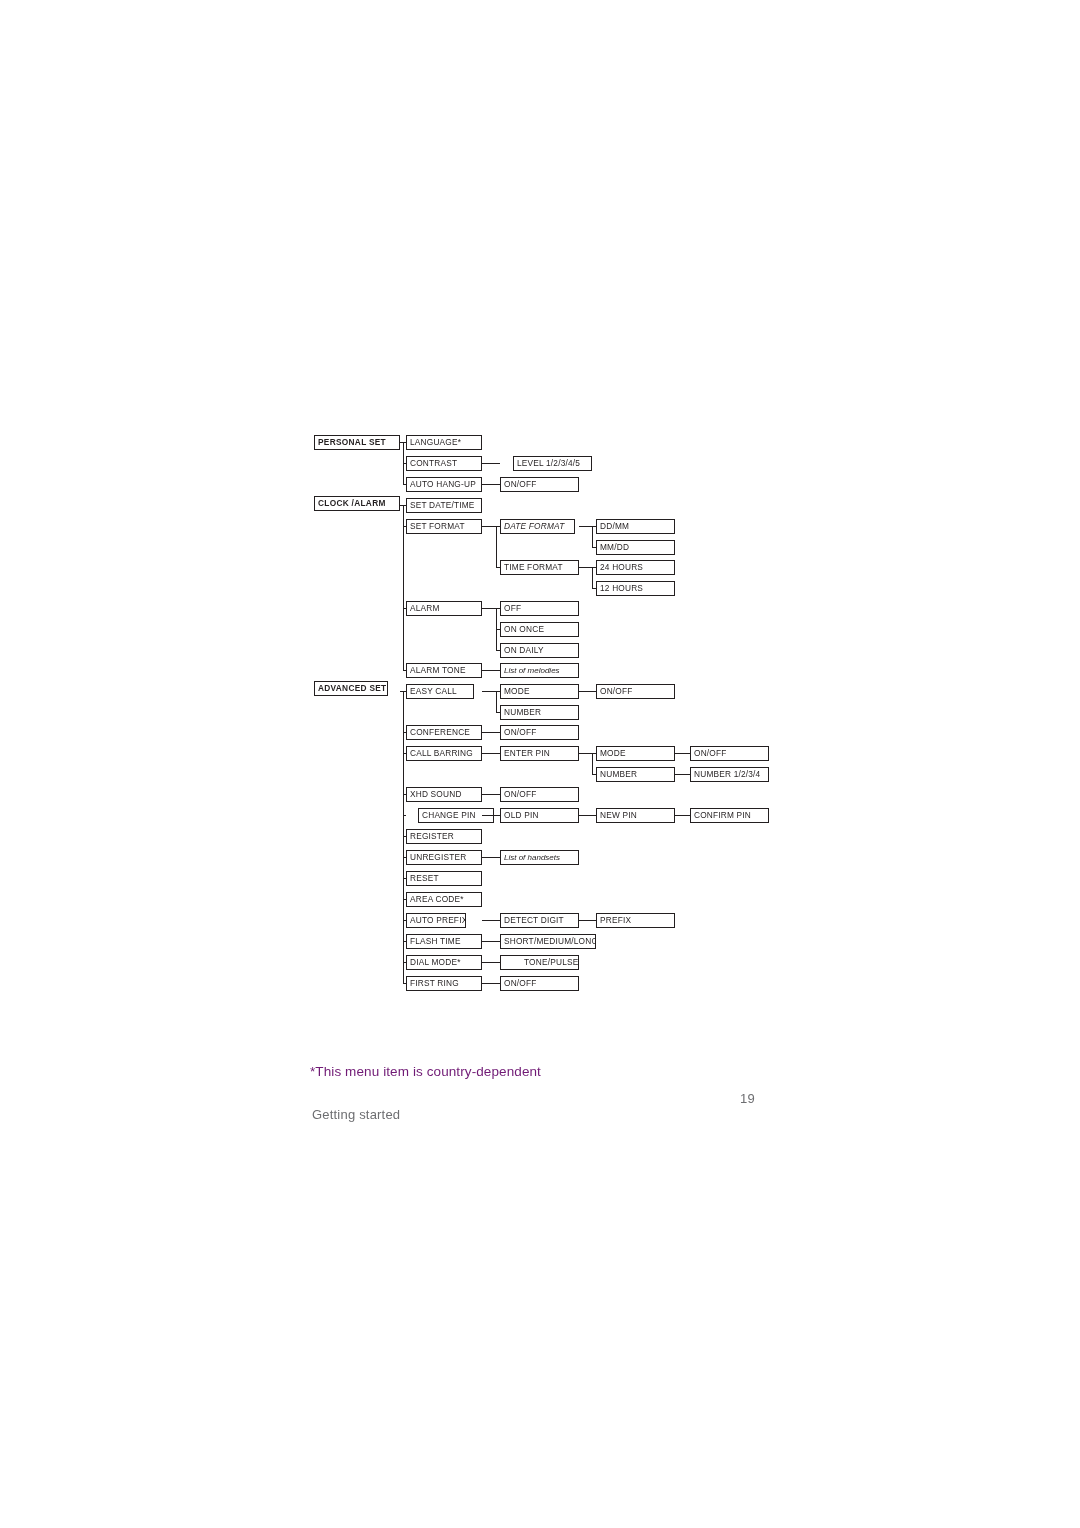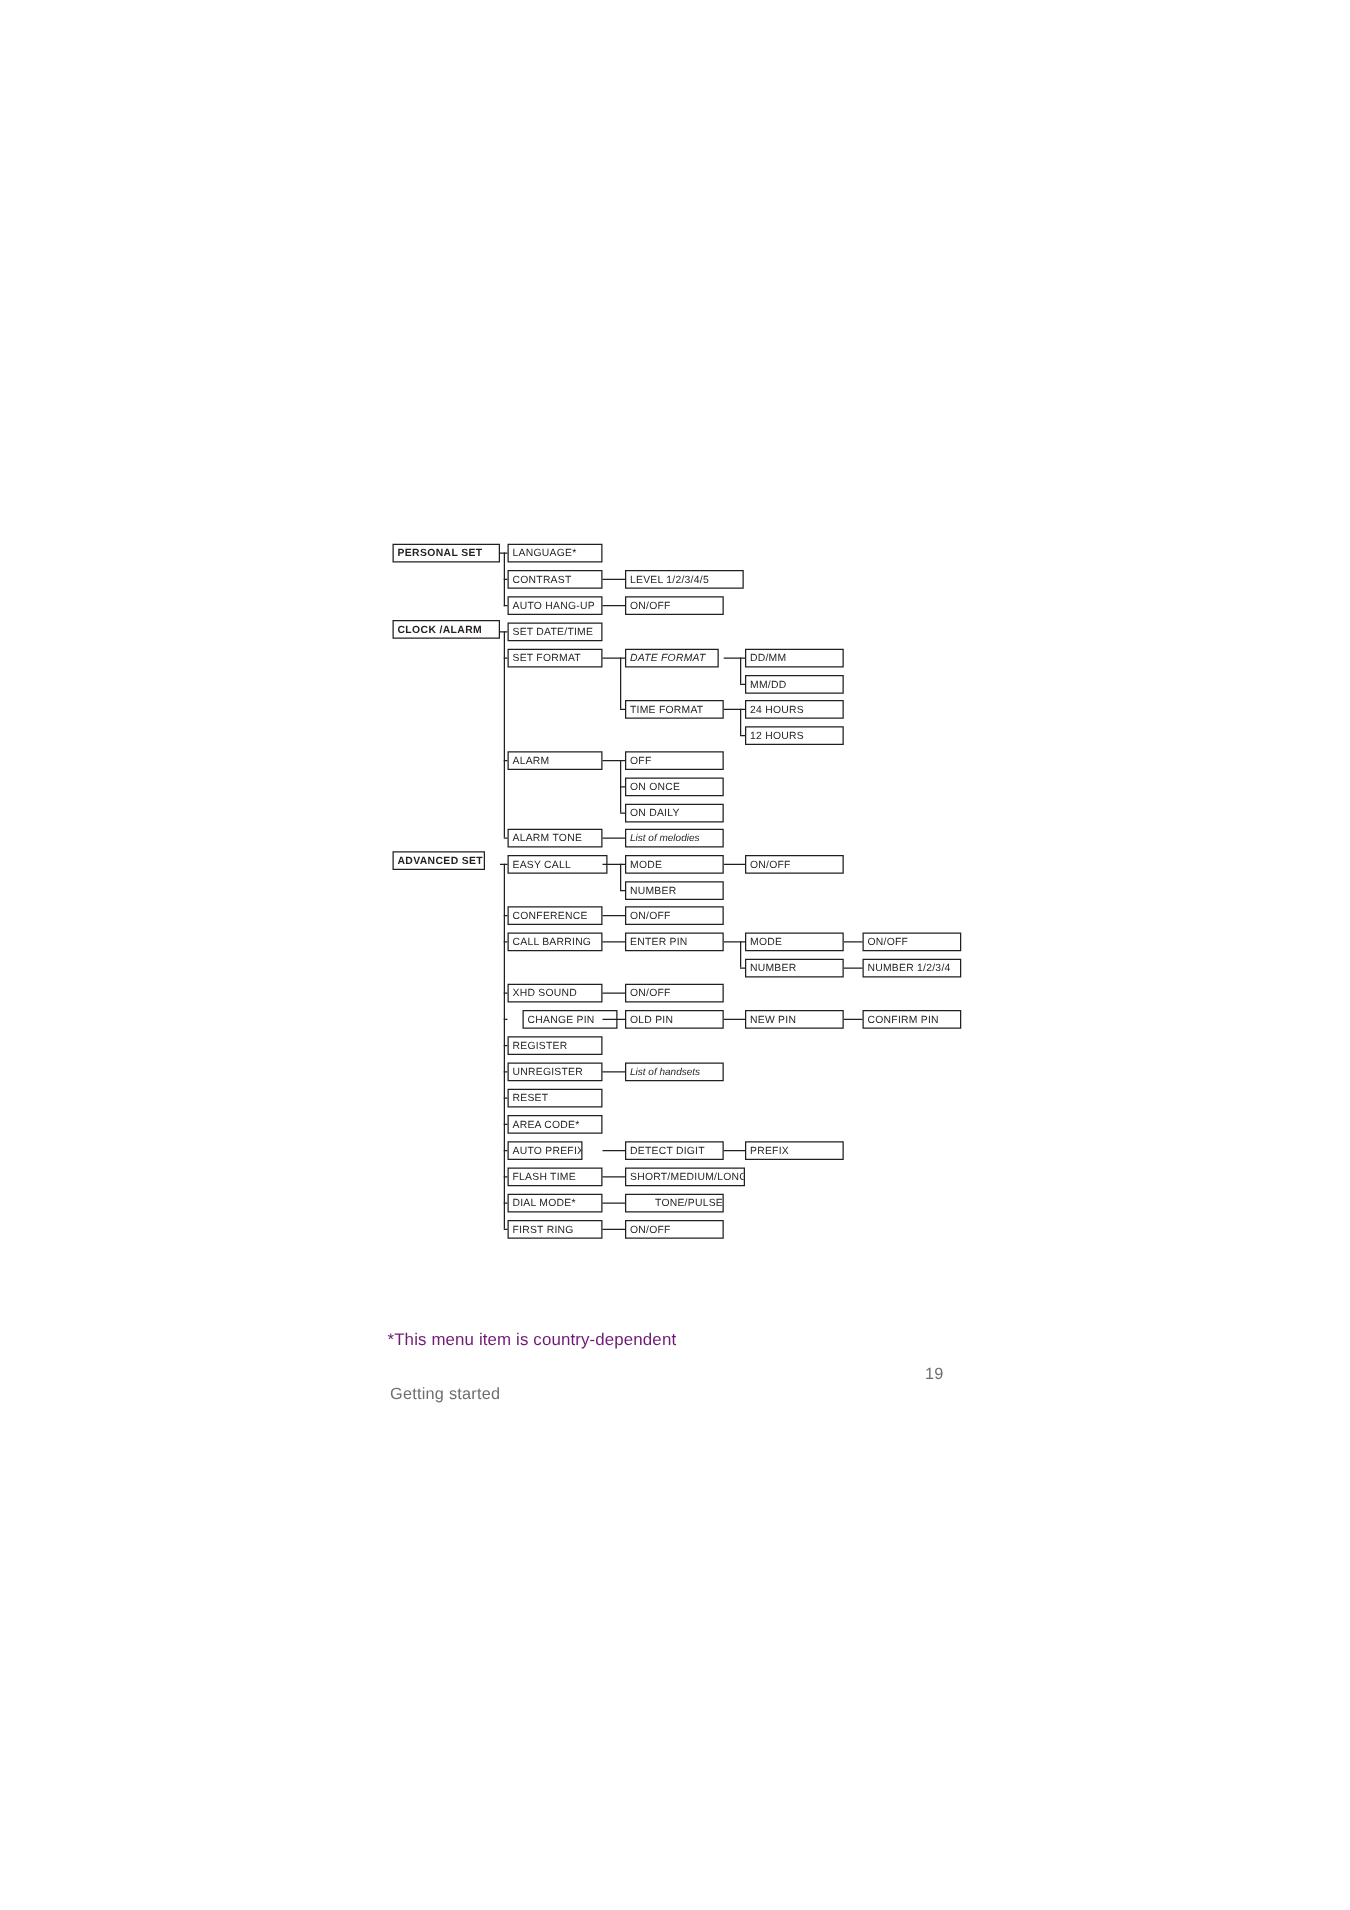--- a/index.html
+++ b/index.html
@@ -98,35 +98,35 @@
 
     <div class="box" style="left:96px; top:5px; width:76px;">LANGUAGE*</div>
     <div class="box" style="left:96px; top:26px; width:76px;">CONTRAST</div>
     <div class="box" style="left:96px; top:47px; width:76px;">AUTO HANG-UP</div>
 
     <div class="box" style="left:96px; top:68px; width:76px;">SET DATE/TIME</div>
     <div class="box" style="left:96px; top:89px; width:76px;">SET FORMAT</div>
     <div class="box" style="left:96px; top:171px; width:76px;">ALARM</div>
     <div class="box" style="left:96px; top:233px; width:76px;">ALARM TONE</div>
 
-    <div class="box" style="left:96px; top:254px; width:80px;">EASY CALL</div>
+    <div class="box" style="left:96px; top:254px; width:68px;">EASY CALL</div>
     <div class="box" style="left:96px; top:295px; width:76px;">CONFERENCE</div>
     <div class="box" style="left:96px; top:316px; width:76px;">CALL BARRING</div>
     <div class="box" style="left:96px; top:357px; width:76px;">XHD SOUND</div>
     <div class="box" style="left:108px; top:378px; width:76px;">CHANGE PIN</div>
     <div class="box" style="left:96px; top:399px; width:76px;">REGISTER</div>
     <div class="box" style="left:96px; top:420px; width:76px;">UNREGISTER</div>
     <div class="box" style="left:96px; top:441px; width:76px;">RESET</div>
     <div class="box" style="left:96px; top:462px; width:76px;">AREA CODE*</div>
     <div class="box" style="left:96px; top:483px; width:60px;">AUTO PREFIX</div>
     <div class="box" style="left:96px; top:504px; width:76px;">FLASH TIME</div>
     <div class="box" style="left:96px; top:525px; width:76px;">DIAL MODE*</div>
     <div class="box" style="left:96px; top:546px; width:76px;">FIRST RING</div>
 
-    <div class="box" style="left:190px; top:26px; width:95px;">LEVEL 1/2/3/4/5</div>
+    <div class="box" style="left:203px; top:26px; width:79px;">LEVEL 1/2/3/4/5</div>
     <div class="box" style="left:190px; top:47px; width:79px;">ON/OFF</div>
 
     <div class="box" style="left:190px; top:89px; width:75px;font-style:italic;">DATE FORMAT</div>
     <div class="box" style="left:190px; top:130px; width:79px;">TIME FORMAT</div>
 
     <div class="box" style="left:190px; top:171px; width:79px;">OFF</div>
     <div class="box" style="left:190px; top:192px; width:79px;">ON ONCE</div>
     <div class="box" style="left:190px; top:213px; width:79px;">ON DAILY</div>
     <div class="box italic" style="left:190px; top:233px; width:79px;">List of melodies</div>
 

